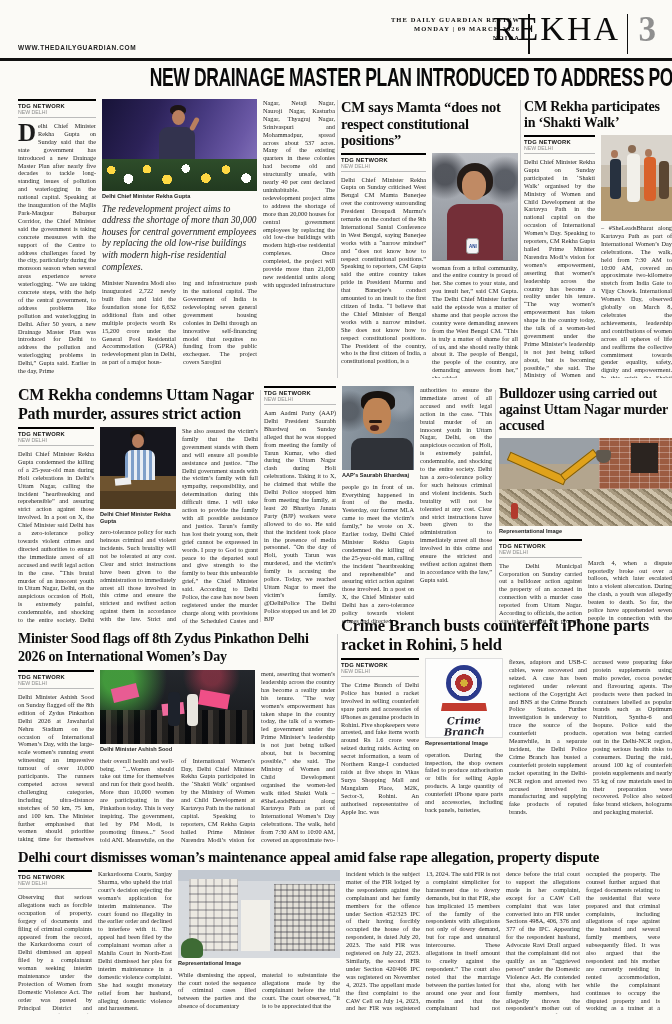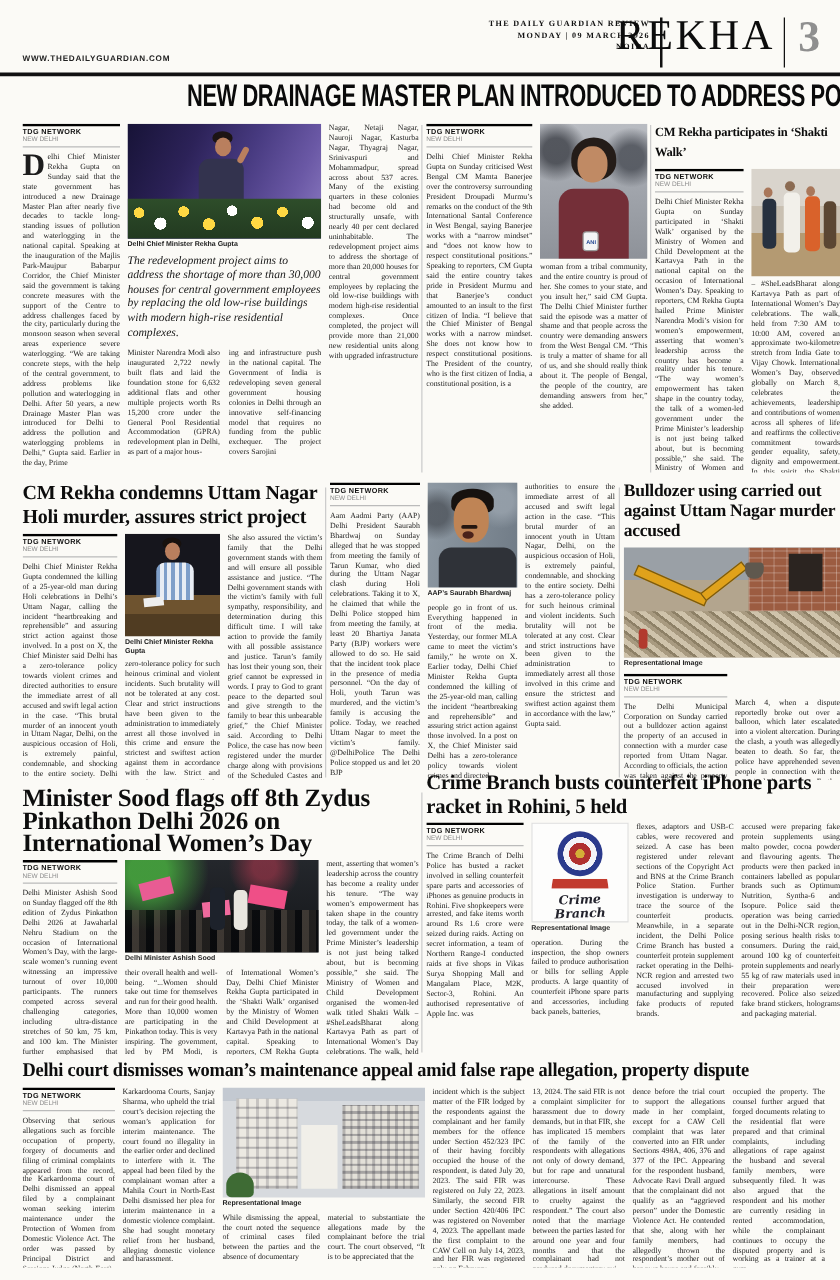--- a/index.html
+++ b/index.html
@@ -170,20 +170,21 @@
       <div class="cols" style="gap:7px">
         <div class="col txt" style="width:74px">Minister Narendra Modi also inaugurated 2,722 newly built flats and laid the foundation stone for 6,632 additional flats and other multiple projects worth Rs 15,200 crore under the General Pool Residential Accommodation (GPRA) redevelopment plan in Delhi, as part of a major hous-</div>
         <div class="col txt" style="width:74px">ing and infrastructure push in the national capital. The Government of India is redeveloping seven general government housing colonies in Delhi through an innovative self-financing model that requires no funding from the public exchequer. The project covers Sarojini</div>
       </div>
     </div>
     <div class="col txt" style="width:72px;height:279px">Nagar, Netaji Nagar, Nauroji Nagar, Kasturba Nagar, Thyagraj Nagar, Srinivaspuri and Mohammadpur, spread across about 537 acres. Many of the existing quarters in these colonies had become old and structurally unsafe, with nearly 40 per cent declared uninhabitable. The redevelopment project aims to address the shortage of more than 20,000 houses for central government employees by replacing the old low-rise buildings with modern high-rise residential complexes. Once completed, the project will provide more than 21,000 new residential units along with upgraded infrastructure</div>
   </div>
 </div>
 
 <div class="art" style="left:341px;top:99px;width:177px;height:279px">
+  <div class="hl" style="font-size:14.5px;line-height:16.5px">CM says Mamta “does not respect constitutional positions”</div>
   <div class="cols">
     <div class="col" style="width:85px">
       <div class="byline">
         <div class="net">TDG NETWORK</div>
         <div class="loc">NEW DELHI</div>
       </div>
       <div class="txt">Delhi Chief Minister Rekha Gupta on Sunday criticised West Bengal CM Mamta Banerjee over the controversy surrounding President Droupadi Murmu’s remarks on the conduct of the 9th International Santal Conference in West Bengal, saying Banerjee works with a “narrow mindset” and “does not know how to respect constitutional positions.” Speaking to reporters, CM Gupta said the entire country takes pride in President Murmu and that Banerjee’s conduct amounted to an insult to the first citizen of India. “I believe that the Chief Minister of Bengal works with a narrow mindset. She does not know how to respect constitutional positions. The President of the country, who is the first citizen of India, a constitutional position, is a</div>
     </div>
     <div class="col" style="width:86px">
       <figure class="photo ph-mamta">
@@ -191,21 +192,21 @@
         <div class="mm-face"></div>
         <div class="mm-body"></div>
         <div class="mm-mic">ANI</div>
       </figure>
       <div class="txt" style="margin-top:3px">woman from a tribal community, and the entire country is proud of her. She comes to your state, and you insult her,” said CM Gupta. The Delhi Chief Minister further said the episode was a matter of shame and that people across the country were demanding answers from the West Bengal CM. “This is truly a matter of shame for all of us, and she should really think about it. The people of Bengal, the people of the country, are demanding answers from her,” she added.</div>
     </div>
   </div>
 </div>
 
 <div class="art" style="left:524px;top:99px;width:148px;height:279px">
-  <div class="hl" style="font-size:10px;line-height:16px">CM Rekha participates in ‘Shakti Walk’</div>
+  <div class="hl" style="font-size:14px;line-height:16px">CM Rekha participates in ‘Shakti Walk’</div>
   <div class="cols">
     <div class="col" style="width:71px">
       <div class="byline">
         <div class="net">TDG NETWORK</div>
         <div class="loc">NEW DELHI</div>
       </div>
       <div class="txt">Delhi Chief Minister Rekha Gupta on Sunday participated in ‘Shakti Walk’ organised by the Ministry of Women and Child Development at the Kartavya Path in the national capital on the occasion of International Women’s Day. Speaking to reporters, CM Rekha Gupta hailed Prime Minister Narendra Modi’s vision for women’s empowerment, asserting that women’s leadership across the country has become a reality under his tenure. “The way women’s empowerment has taken shape in the country today, the talk of a women-led government under the Prime Minister’s leadership is not just being talked about, but is becoming possible,” she said. The Ministry of Women and Child Development organised the women-led walk titled Shakti Walk</div>
     </div>
     <div class="col" style="width:71px">
       <figure class="photo ph-shakti">
@@ -216,21 +217,21 @@
         <div class="sk-h1"></div>
         <div class="sk-h2"></div>
         <div class="sk-h3"></div>
       </figure>
       <div class="txt" style="margin-top:3px">– #SheLeadsBharat along Kartavya Path as part of International Women’s Day celebrations. The walk, held from 7:30 AM to 10:00 AM, covered an approximate two-kilometre stretch from India Gate to Vijay Chowk. International Women’s Day, observed globally on March 8, celebrates the achievements, leadership and contributions of women across all spheres of life and reaffirms the collective commitment towards gender equality, safety, dignity and empowerment. In this spirit, the Shakti Walk is being organised to highlight the central role of women in shaping a progressive and inclusive Bharat.</div>
     </div>
   </div>
 </div>
 
 <div class="art" style="left:18px;top:386px;width:240px;height:238px">
-  <div class="hl" style="font-size:16px;line-height:18.5px">CM Rekha condemns Uttam Nagar Holi murder, assures strict project</div>
+  <div class="hl" style="font-size:16px;line-height:18.5px">CM Rekha condemns Uttam Nagar Path murder, assures strict action</div>
   <div class="cols">
     <div class="col" style="width:76px">
       <div class="byline">
         <div class="net">TDG NETWORK</div>
         <div class="loc">NEW DELHI</div>
       </div>
       <div class="txt">Delhi Chief Minister Rekha Gupta condemned the killing of a 25-year-old man during Holi celebrations in Delhi’s Uttam Nagar, calling the incident “heartbreaking and reprehensible” and assuring strict action against those involved. In a post on X, the Chief Minister said Delhi has a zero-tolerance policy towards violent crimes and directed authorities to ensure the immediate arrest of all accused and swift legal action in the case. “This brutal murder of an innocent youth in Uttam Nagar, Delhi, on the auspicious occasion of Holi, is extremely painful, condemnable, and shocking to the entire society. Delhi has a</div>
     </div>
     <div class="col" style="width:76px">
       <figure class="photo ph-desk">
@@ -288,21 +289,21 @@
         <div class="net">TDG NETWORK</div>
         <div class="loc">NEW DELHI</div>
       </div>
       <div class="txt">The Delhi Municipal Corporation on Sunday carried out a bulldozer action against the property of an accused in connection with a murder case reported from Uttam Nagar. According to officials, the action was taken against the property linked to the accused Nizamuddin. The incident dates back to Holi, which was on</div>
     </div>
     <div class="col txt" style="width:84px;padding-top:20px">March 4, when a dispute reportedly broke out over a balloon, which later escalated into a violent altercation. During the clash, a youth was allegedly beaten to death. So far, the police have apprehended seven people in connection with the case, including a minor. Further investigation into the matter is underway.</div>
   </div>
 </div>
 
 <div class="art" style="left:18px;top:630px;width:317px;height:214px">
-  <div class="hl" style="font-size:20px;line-height:18px">Minister Sood flags off 8th Zydus Pinkathon Delhi 2026 on International Women’s Day</div>
+  <div class="hl" style="font-size:14px;line-height:18px">Minister Sood flags off 8th Zydus Pinkathon Delhi 2026 on International Women’s Day</div>
   <div class="cols">
     <div class="col" style="width:76px">
       <div class="byline">
         <div class="net">TDG NETWORK</div>
         <div class="loc">NEW DELHI</div>
       </div>
       <div class="txt">Delhi Minister Ashish Sood on Sunday flagged off the 8th edition of Zydus Pinkathon Delhi 2026 at Jawaharlal Nehru Stadium on the occasion of International Women’s Day, with the large-scale women’s running event witnessing an impressive turnout of over 10,000 participants. The runners competed across several challenging categories, including ultra-distance stretches of 50 km, 75 km, and 100 km. The Minister further emphasised that women should prioritise taking time for themselves and participating in such activities to promote</div>
     </div>
     <div class="col" style="width:155px">
       <figure class="photo ph-pink">

